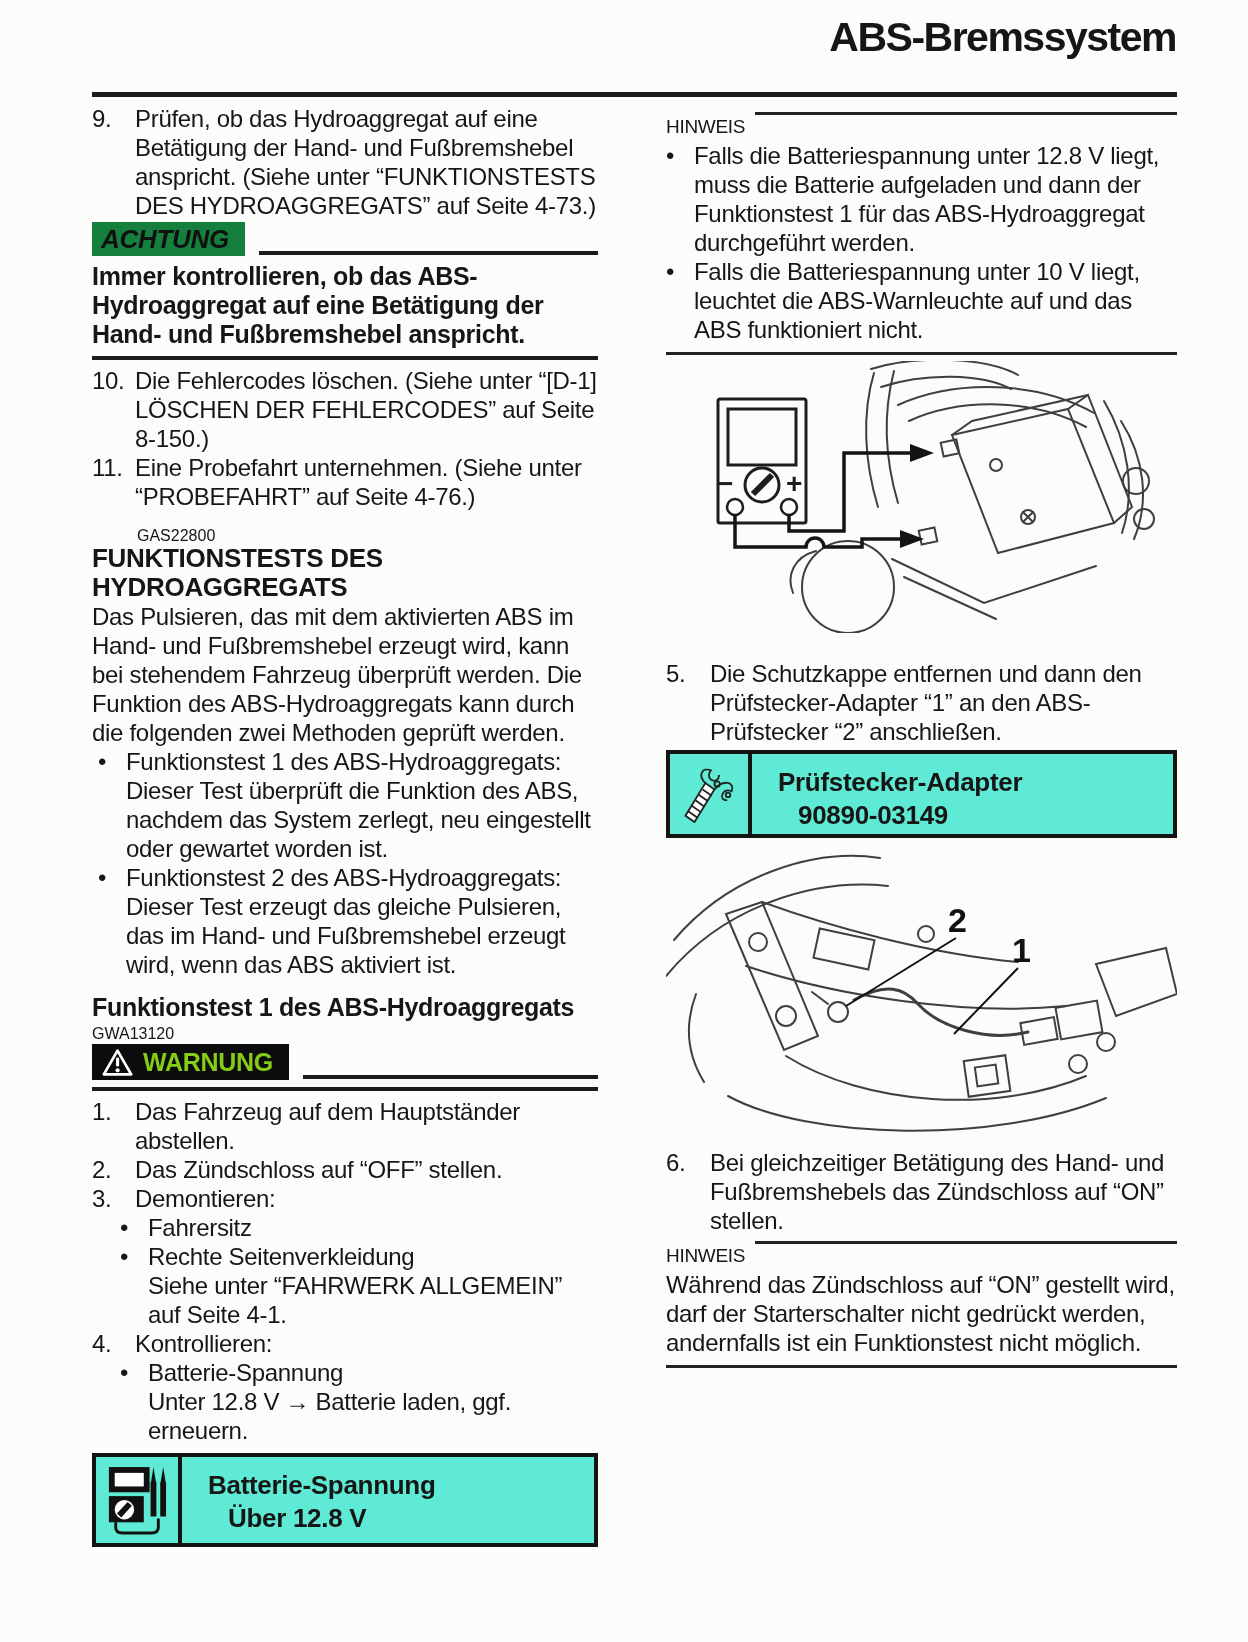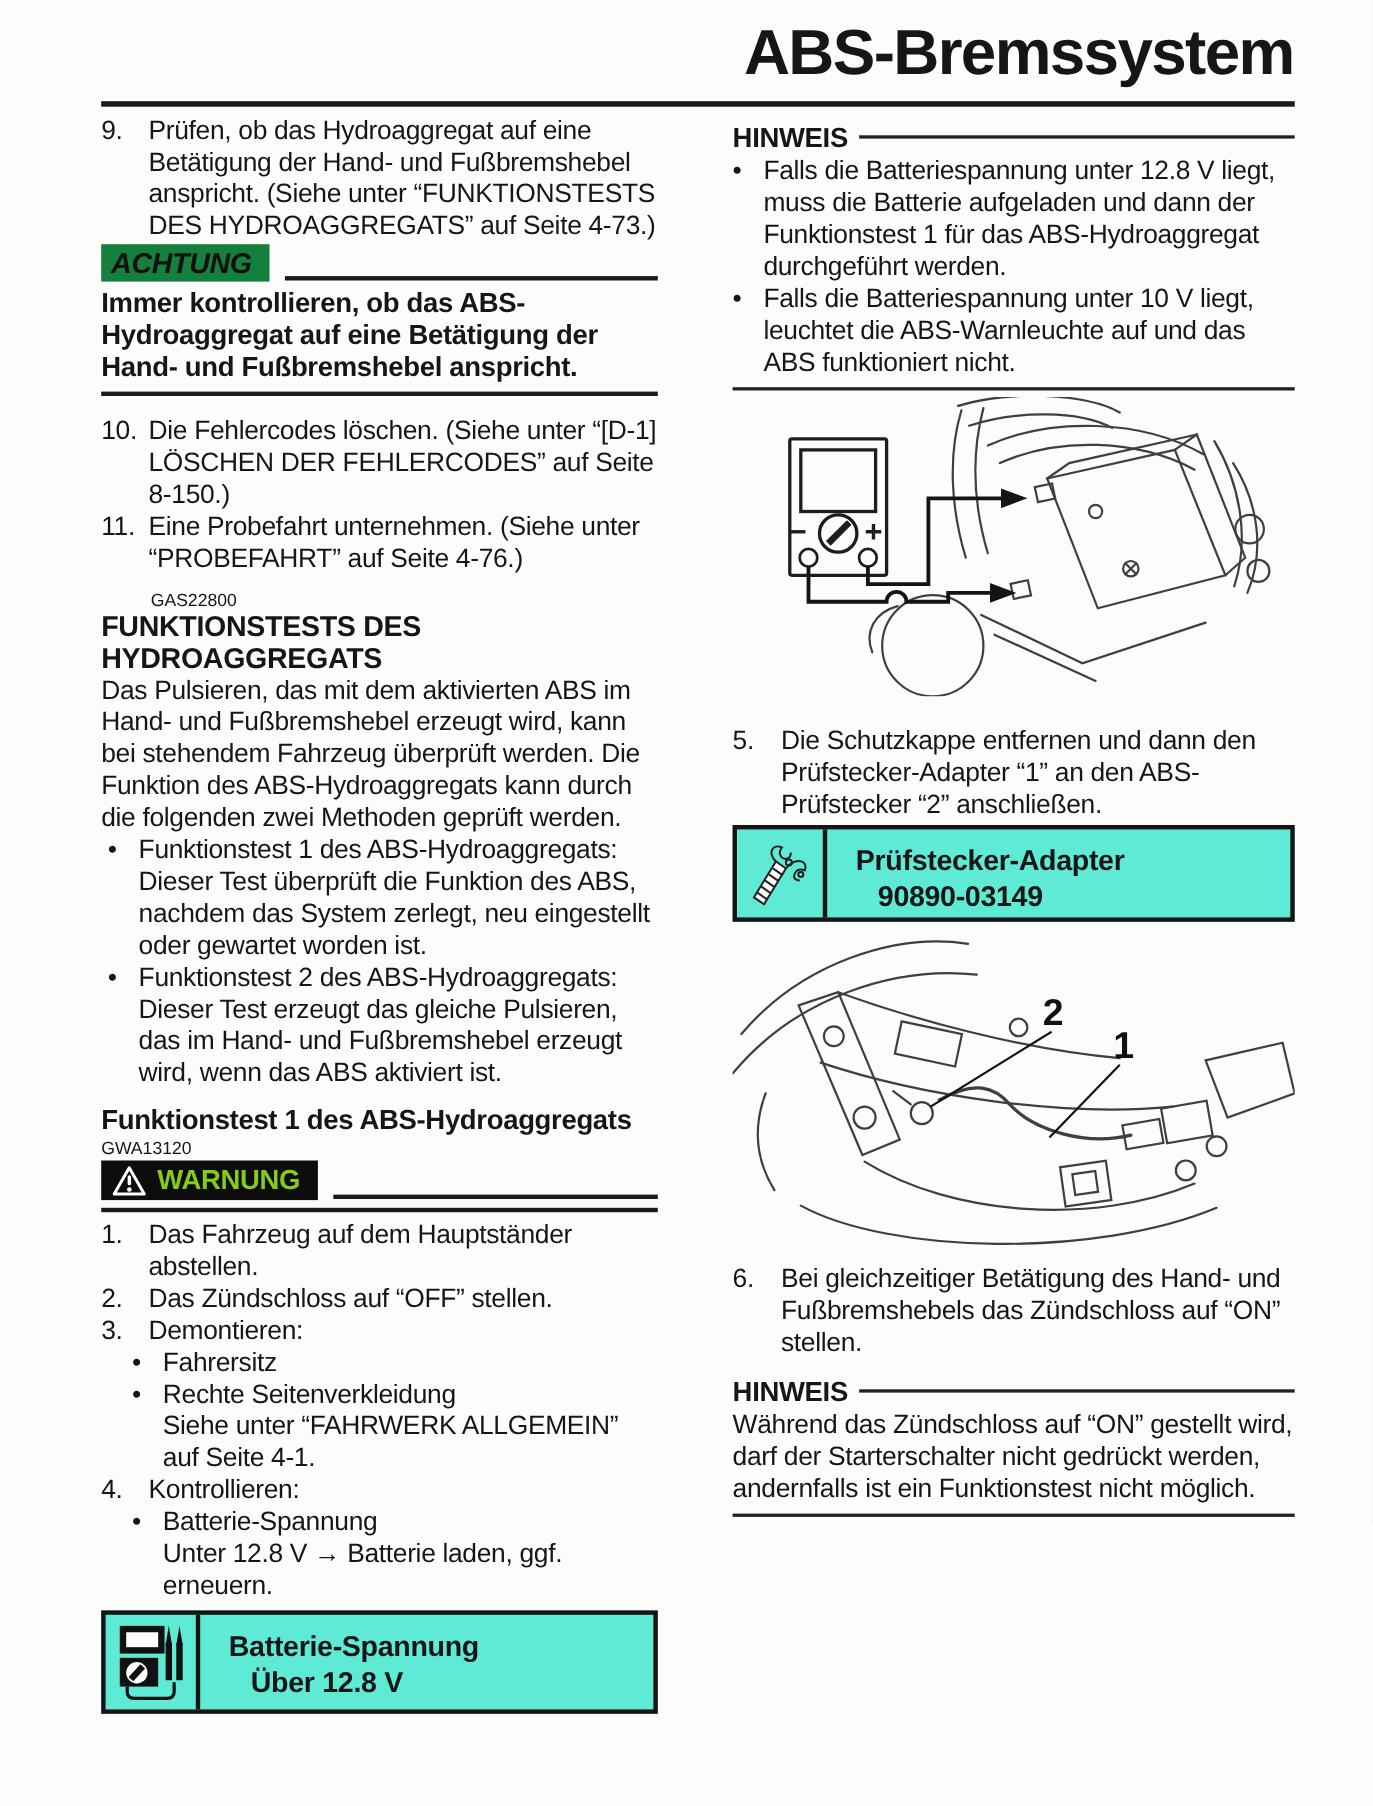--- a/index.html
+++ b/index.html
@@ -1,18 +1,18 @@
 <!DOCTYPE html>
 <html><head>
 <meta charset="utf-8">
 <style>
   html,body{margin:0;padding:0;background:#e8e8e6;}
   .page{position:relative;width:1248px;height:1642px;background:#fcfcfa;
         font-family:"Liberation Sans",sans-serif;color:#161616;overflow:hidden;}
-  .page-title{position:absolute;top:14px;right:72px;font-size:58px;font-weight:bold;
+  .page-title{position:absolute;top:14px;right:72px;font-size:41px;font-weight:bold;
               letter-spacing:-1.5px;}
   .header-rule{position:absolute;left:92px;right:71px;top:92px;height:5px;background:#1b1b1b;}
   .col{position:absolute;font-size:24px;line-height:29px;letter-spacing:-0.3px;}
   .col-left{left:92px;top:104px;width:506px;}
   .col-right{left:666px;top:112px;width:511px;}
 
   .num-item{display:flex;}
   .num{flex:0 0 43px;}
   .itext{flex:1;}
   .code{font-size:16px;line-height:17px;letter-spacing:0;margin-top:9px;}
@@ -20,41 +20,41 @@
   .label-row{display:flex;align-items:flex-end;margin-top:2px;}
   .achtung-label{background:#15803d;color:#101010;font-weight:bold;font-style:italic;
                  font-size:26px;line-height:26px;padding:4px 16px 4px 9px;}
   .label-rule{flex:1;height:4px;background:#1b1b1b;margin-left:14px;margin-bottom:1px;}
   .warn-label{background:#0c0c0c;color:#84cc16;font-weight:bold;font-size:25px;line-height:30px;
               padding:3px 16px 3px 10px;display:flex;align-items:center;gap:10px;}
   .bold-note{font-weight:bold;font-size:25px;margin-top:6px;}
   .rule4{height:4px;background:#1b1b1b;margin-top:7px;}
   .rule3{height:3px;background:#222;margin-top:8px;}
 
-  .note-head{display:flex;align-items:center;font-weight:bold;font-size:25px;}
+  .note-head{display:flex;align-items:flex-start;font-weight:normal;font-size:19px;}
   .note-rule{flex:1;height:3px;background:#222;margin:0 0 4px 10px;}
 
   .bullet-item{display:flex;}
   .bdot{flex:0 0 28px;padding-left:6px;}
   .bullet-item.tight .bdot{padding-left:0;}
   .sub-indent{padding-left:28px;}
 
   .spec-box{margin-top:8px;border:4px solid #141414;height:94px;display:flex;
             align-items:stretch;box-sizing:border-box;background:#5eead4;}
   .spec-icon{flex:0 0 82px;border-right:4px solid #141414;display:flex;
              align-items:center;justify-content:center;}
   .spec-text{padding:12px 0 0 26px;font-weight:bold;font-size:26px;line-height:33px;}
   .spec-value{padding-left:20px;}
   .tool-box .spec-icon{flex:0 0 78px;}
   .tool-box{height:88px;margin-top:4px;}
 
   .figure{margin-top:6px;}
   svg.lineart{display:block;}
   .mt26{margin-top:26px;} .mt16{margin-top:16px;margin-left:45px;} .mt14{margin-top:14px;}
-  .mt8{margin-top:8px;} .mt6{margin-top:17px;}
+  .mt8{margin-top:8px;} .mt6{margin-top:6px;}
   .gap-step{margin-top:6px;}
 </style>
 </head>
 <body>
 
 <div class="page">
   <div class="page-title">ABS-Bremssystem</div>
   <div class="header-rule"></div>
 
   <div class="col col-left">

